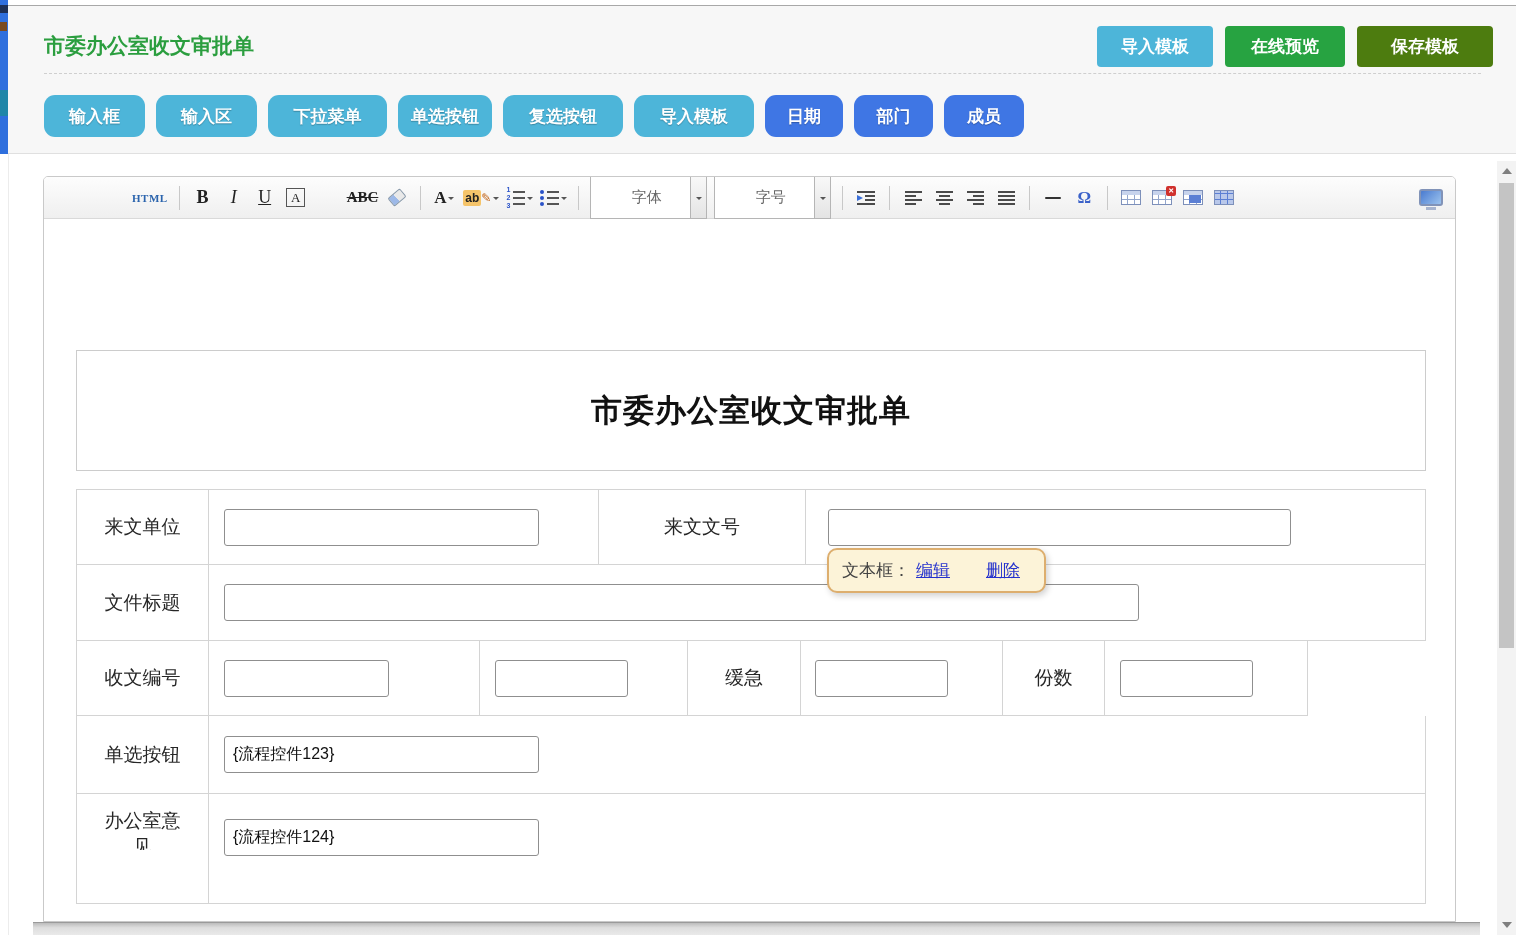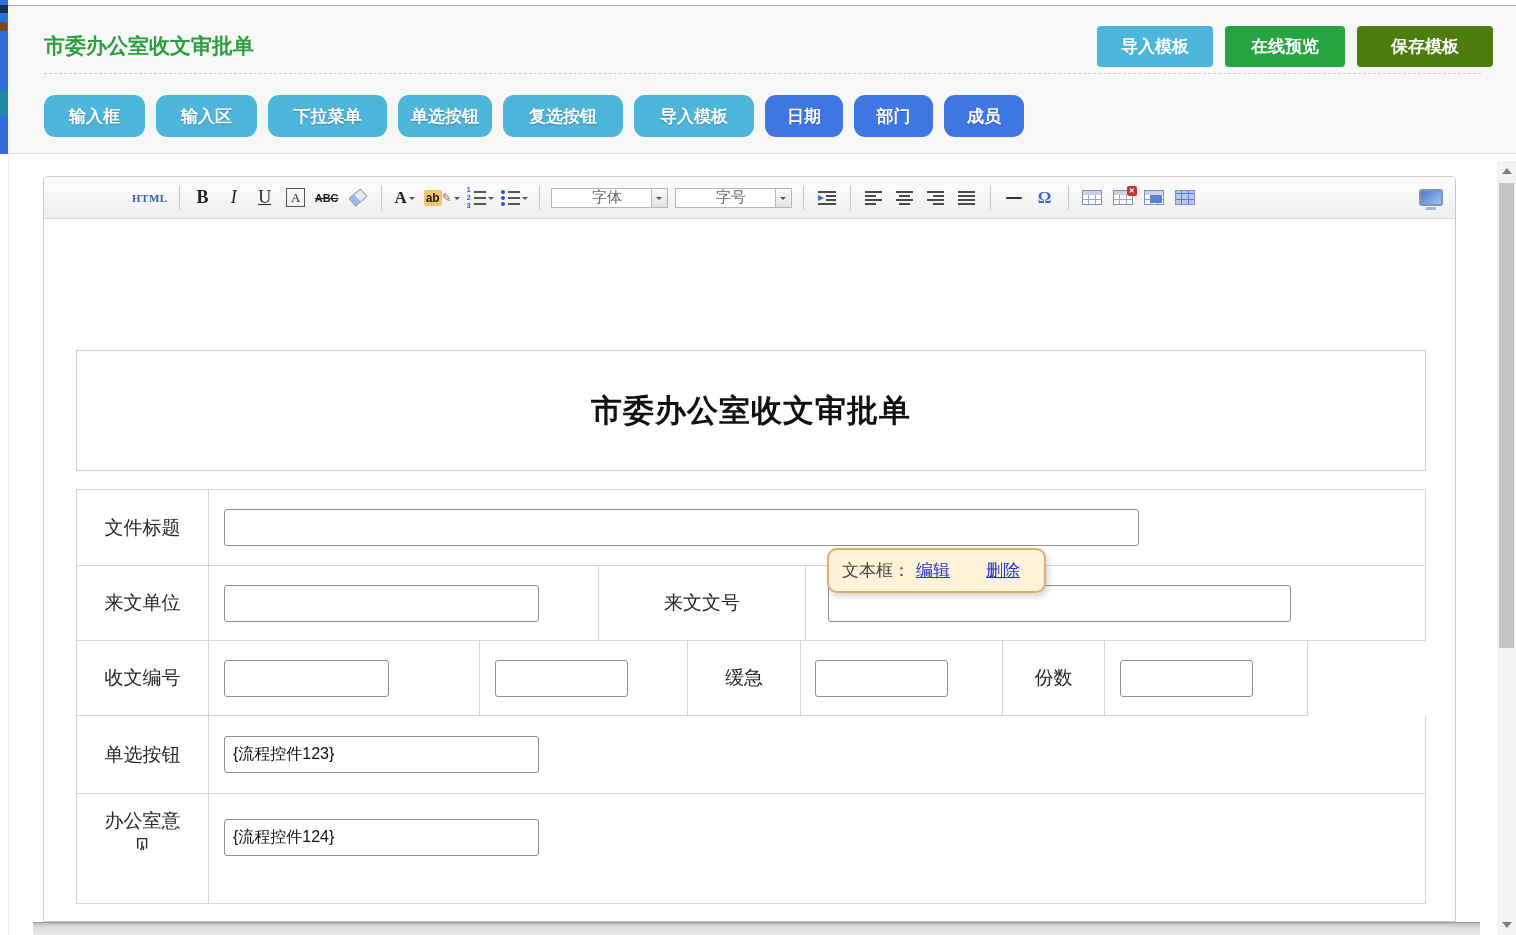--- a/index.html
+++ b/index.html
@@ -40,37 +40,37 @@
   .tb-sep { width:1px; height:24px; background:#c8c8c8; margin:0 4px; flex:none; }
   .tb-btn { min-width:24px; height:26px; display:flex; align-items:center; justify-content:center;
             gap:2px; border-radius:3px; cursor:pointer; flex:none; color:#222; }
   .g-html { margin-left:88px; font-size:11px; font-weight:bold; color:#2b64ad; letter-spacing:.5px;
             font-family:"Liberation Serif", serif; }
   .g-b { font-family:"Liberation Serif", serif; font-size:18px; font-weight:bold; }
   .g-i { font-family:"Liberation Serif", serif; font-size:18px; font-style:italic; }
   .g-u { font-family:"Liberation Serif", serif; font-size:18px; text-decoration:underline; }
   .g-abox { font-family:"Liberation Serif", serif; font-size:13px; border:1px solid #555; width:19px; height:19px;
             display:flex; align-items:center; justify-content:center; }
-  .g-abc { font-family:Liberation Sans, sans-serif; font-size:11px; font-weight:bold; text-decoration:line-through; }
+  .g-abc { font-family:Liberation Serif, serif; font-size:15px; font-weight:bold; text-decoration:line-through;margin-left:32px; }
   .i-eraser { width:16px; height:11px; border:1px solid #8899aa; border-radius:2px; transform:rotate(-40deg);
               background:linear-gradient(90deg,#9db9e8 0 45%,#e9e9e9 45%); }
   .g-color { font-family:"Liberation Serif", serif; font-size:17px; font-weight:bold; }
   .g-hl { font-size:12px; font-weight:bold; background:#f5c46a; padding:1px 2px; border-radius:2px; }
   .pencil { color:#c06010; font-size:12px; margin-left:-2px; }
   .caret { width:0; height:0; border:3.5px solid transparent; border-top-color:#555; margin-top:4px; }
   .i-list { display:flex; align-items:center; gap:3px; }
   .i-list .marks { display:flex; flex-direction:column; gap:2px; }
   .i-list .marks i { width:4px; height:4px; border-radius:50%; background:#2a52c8; display:block; }
   .i-ol .marks b { font-style:normal; font-size:7px; line-height:6px; color:#2a52c8; font-weight:bold; }
   .i-ol .marks b:nth-child(1)::before { content:"1"; }
   .i-ol .marks b:nth-child(2)::before { content:"2"; }
   .i-ol .marks b:nth-child(3)::before { content:"3"; }
   .i-list .lines { display:flex; flex-direction:column; gap:4px; }
   .i-list .lines i { width:12px; height:2px; background:#555; display:block; }
-  .tb-select { width:117px; height:20px; background:#fff; border:1px solid #b5b5b5; display:flex; cursor:pointer; flex:none;padding-left:12px; }
+  .tb-select { width:117px; height:43px; background:#fff; border:1px solid #b5b5b5; display:flex; cursor:pointer; flex:none;padding-left:12px; }
   .tb-select .txt { flex:1; display:flex; align-items:center; justify-content:center; color:#666;
                     font-size:15px; font-family:"Liberation Serif", serif; }
   .tb-select .arrow { width:16px; border-left:1px solid #b5b5b5; background:linear-gradient(#f8f8f8,#e4e4e4);
                       display:flex; align-items:center; justify-content:center; }
   .i-indent { position:relative; width:18px; height:14px; }
   .i-indent i { position:absolute; left:0; height:2px; background:#4a4a4a; display:block; }
   .i-indent i:nth-child(1){ top:0;  width:18px; }
   .i-indent i:nth-child(2){ top:4px; width:10px; left:8px; }
   .i-indent i:nth-child(3){ top:8px; width:10px; left:8px; }
   .i-indent i:nth-child(4){ top:12px; width:18px; }
@@ -302,35 +302,35 @@
       <span class="i-monitor"></span>
     </div>
 
     <div class="edit-area">
       <div class="form-title-box">
         <span class="form-title">市委办公室收文审批单</span>
       </div>
 
       <div class="ftable">
 
+        <div class="frow" style="height:75px">
+          <div class="fcell lab" style="width:132px">来文单位</div>
+          <div class="fcell inp" style="width:390px">
+            <input class="tin" style="width: 315px;" value="">
+          </div>
+          <div class="fcell lab" style="width:208px">来文文号</div>
+          <div class="fcell inp" style="width:620px; padding-left:22px">
+            <input class="tin" style="width: 463px;" value="">
+          </div>
+        </div>
+
         <div class="frow" style="height:76px">
           <div class="fcell lab" style="width:132px">文件标题</div>
           <div class="fcell inp" style="width:1218px">
             <input class="tin" style="width: 915px;" value="">
-          </div>
-        </div>
-
-        <div class="frow" style="height:75px">
-          <div class="fcell lab" style="width:132px">来文单位</div>
-          <div class="fcell inp" style="width:390px">
-            <input class="tin" style="width: 315px;" value="">
-          </div>
-          <div class="fcell lab" style="width:208px">来文文号</div>
-          <div class="fcell inp" style="width:620px; padding-left:22px">
-            <input class="tin" style="width: 463px;" value="">
           </div>
         </div>
 
 
         <div class="frow" style="height:75px">
           <div class="fcell lab" style="width:132px">收文编号</div>
           <div class="fcell inp" style="width:271px">
             <input class="tin" style="width: 165px;" value="">
           </div>
           <div class="fcell inp" style="width:208px">

